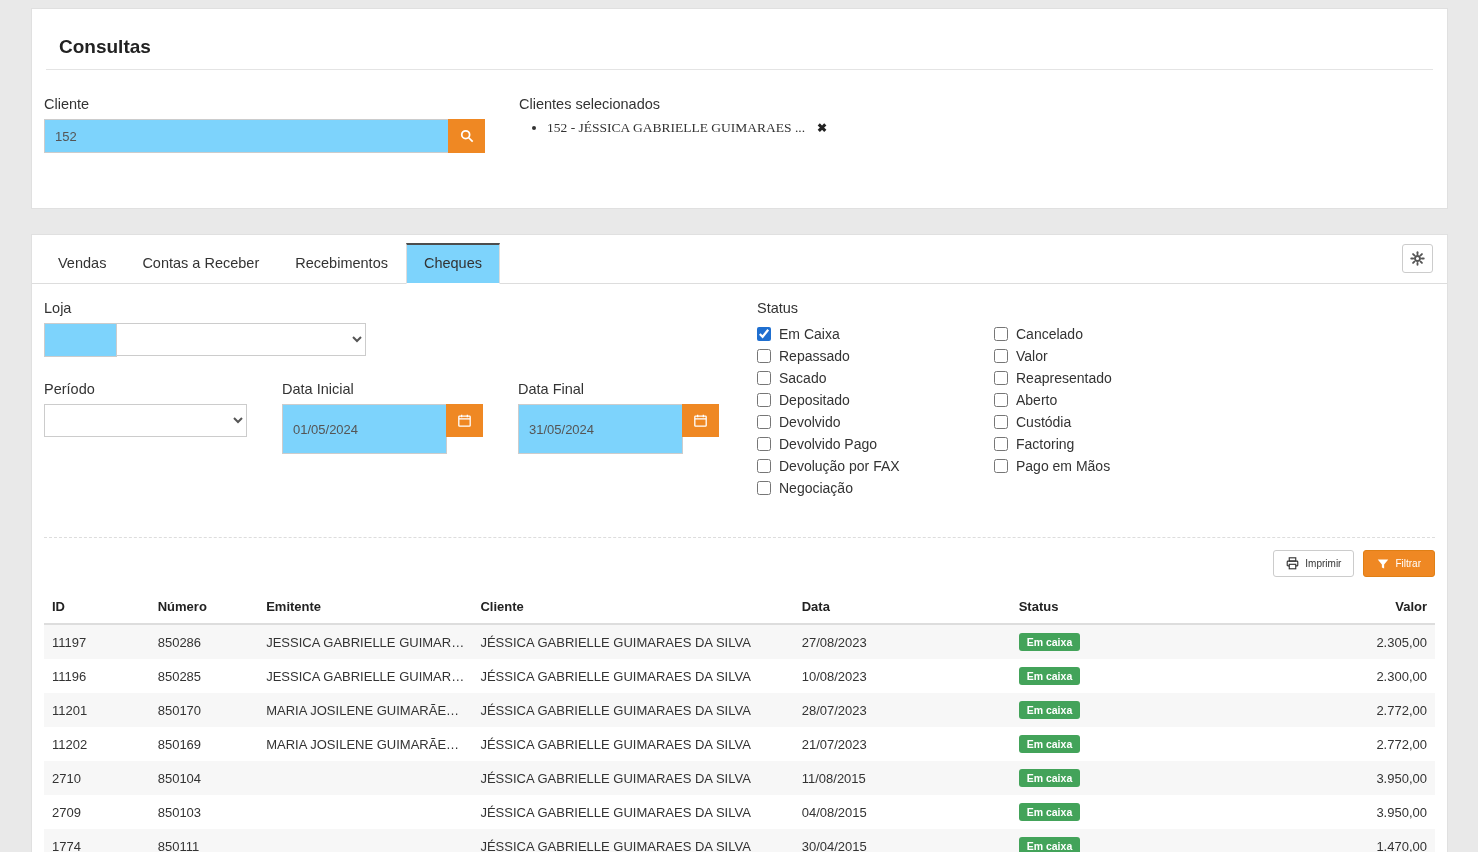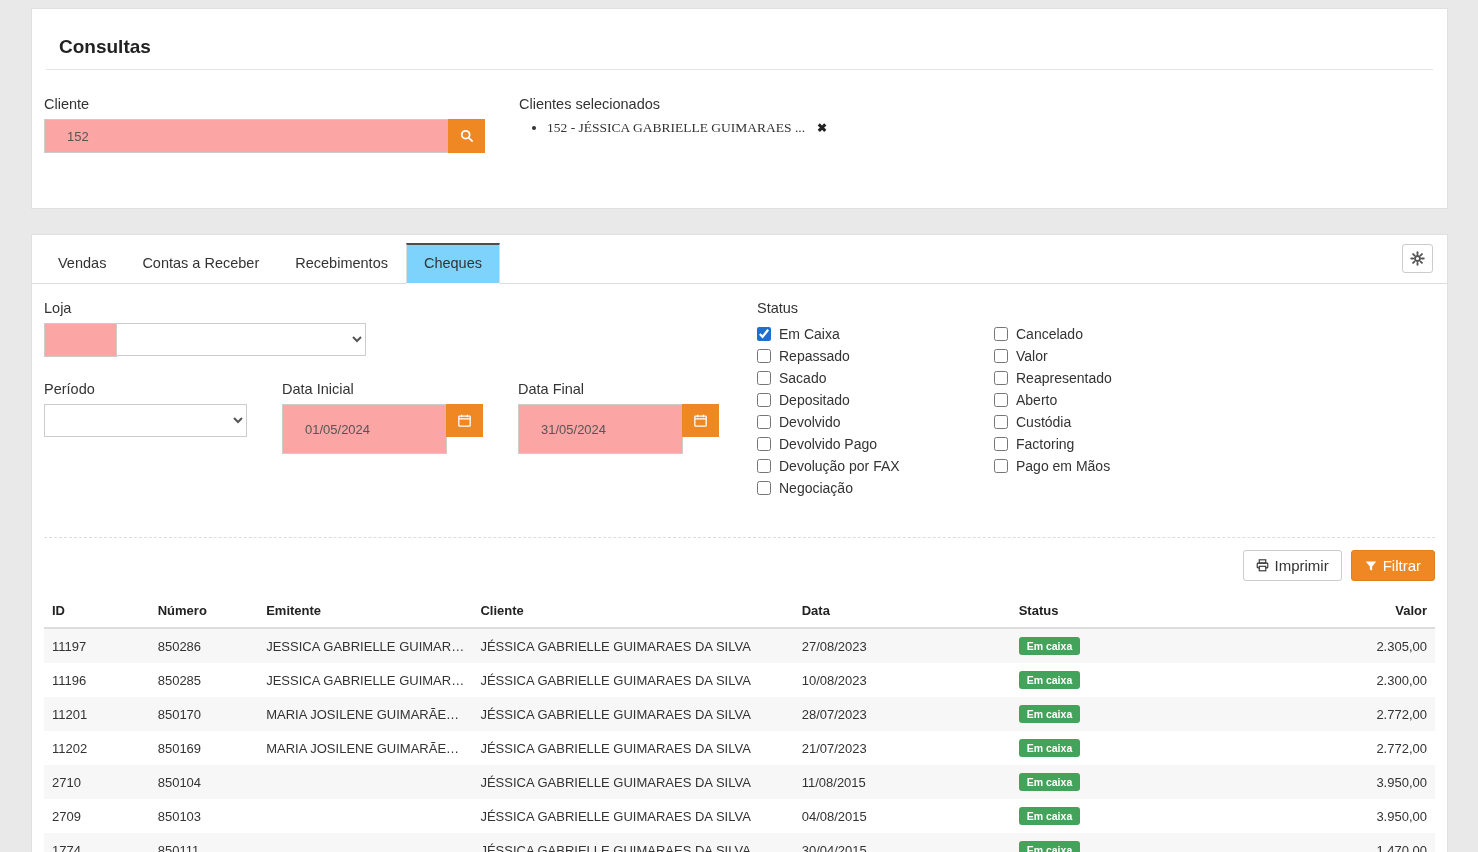--- a/index.html
+++ b/index.html
@@ -12,21 +12,21 @@
     font-size: 14px;
   }
   .page { padding: 8px 30px 0 31px; }
   .panel { background: #fff; border: 1px solid #e0e0e0; }
   .panel1 { margin-bottom: 25px; }
   .panel-title { margin: 14px; padding: 13px 13px 11px; font-size: 19px; font-weight: bold; color: #222; border-bottom: 1px solid #e4e4e4; }
   .panel1-body { display: flex; padding: 12px 12px 55px; }
   .field-label { display: block; font-size: 14.5px; margin-bottom: 7px; color: #333; }
   .cliente-block { width: 475px; }
   .input-group { display: flex; }
-  .text-input { height: 34px; border: 1px solid #ccc; border-radius: 0; padding: 0 22px; font-size: 13px; color: #555; font-family: inherit; background: #fca5a5; }
+  .text-input { height: 34px; border: 1px solid #ccc; border-radius: 0; padding: 0 10px; font-size: 13px; color: #555; font-family: inherit; background: #7dd3fc; }
   .cliente-input { width: 405px; }
   .addon-btn { height: 34px; width: 37px; border: 1px solid var(--accent, #ef8823); background: var(--accent, #ef8823); display: flex; align-items: center; justify-content: center; cursor: pointer; padding: 0; margin-left: -1px; }
   .selected-list { margin: 8px 0 0 28px; padding: 0; font-family: Liberation Serif, serif; }
   .selected-item { font-size: 13.5px; color: #333; margin-top: 2px; }
   .remove-x { font-size: 12px; font-weight: bold; color: #222; cursor: pointer; margin-left: 12px; }
 
   .panel2 { position: relative; padding-bottom: 6px; }
   .tabbar { display: flex; padding: 8px 8px 0; border-bottom: 1px solid #ddd; }
   .tab { padding: 11px 17px 12px; font-size: 14.5px; color: #333; cursor: pointer; border: 1px solid transparent; margin-bottom: -1px; }
   .tab.active { background: #7dd3fc; border-color: #ddd; border-top: 2px solid #4d4d4d; border-bottom-color: #fff; padding-top: 10px; }
@@ -43,21 +43,21 @@
   .date-input { width: 165px; height: 50px; }
   .period-row .addon-btn { height: 33px; }
 
   .right-filters { flex: 1; }
   .status-cols { display: flex; margin-top: 2px; }
   .status-col { display: flex; flex-direction: column; width: 237px; }
   .status-item { display: flex; align-items: center; gap: 8px; height: 22px; font-size: 14px; cursor: pointer; }
   .status-item input[type=checkbox] { width: 14px; height: 14px; margin: 0; accent-color: var(--checkbox, #1f6fd0); cursor: pointer; }
 
   .actions-row { margin: 38px 12px 0; border-top: 1px dashed #ddd; padding: 12px 0 10px; display: flex; justify-content: flex-end; gap: 9px; }
-  .btn { display: inline-flex; align-items: center; gap: 6px; font-size: 15px; border-radius: 3px; cursor: pointer; font-family: inherit; }
+  .btn { display: inline-flex; align-items: center; gap: 6px; font-size: 10px; border-radius: 3px; cursor: pointer; font-family: inherit; }
   .btn-light { background: #fff; border: 1px solid #ccc; color: #333; padding: 6px 12px; }
   .btn-accent { background: var(--accent, #ef8823); border: 1px solid var(--accent_border, #e07f15); color: #fff; padding: 6px 13px; }
 
   .data-table { width: calc(100% - 24px); margin: 2px 12px 0; border-collapse: collapse; font-size: 13px; table-layout: fixed; }
   .data-table th { text-align: left; padding: 10px 8px 9px; border-bottom: 2px solid #ddd; font-size: 13px; color: #222; overflow: hidden; white-space: nowrap; }
   .data-table td { padding: 8px 8px; color: #333; overflow: hidden; white-space: nowrap; text-overflow: ellipsis; }
   .data-table .right { text-align: right; }
   .data-table tbody tr:nth-child(odd) { background: #f7f7f7; }
   .badge { display: inline-block; background: var(--badge, #43a35a); color: #fff; font-size: 10.5px; font-weight: bold; padding: 3px 8px; border-radius: 3px; }
 </style>

